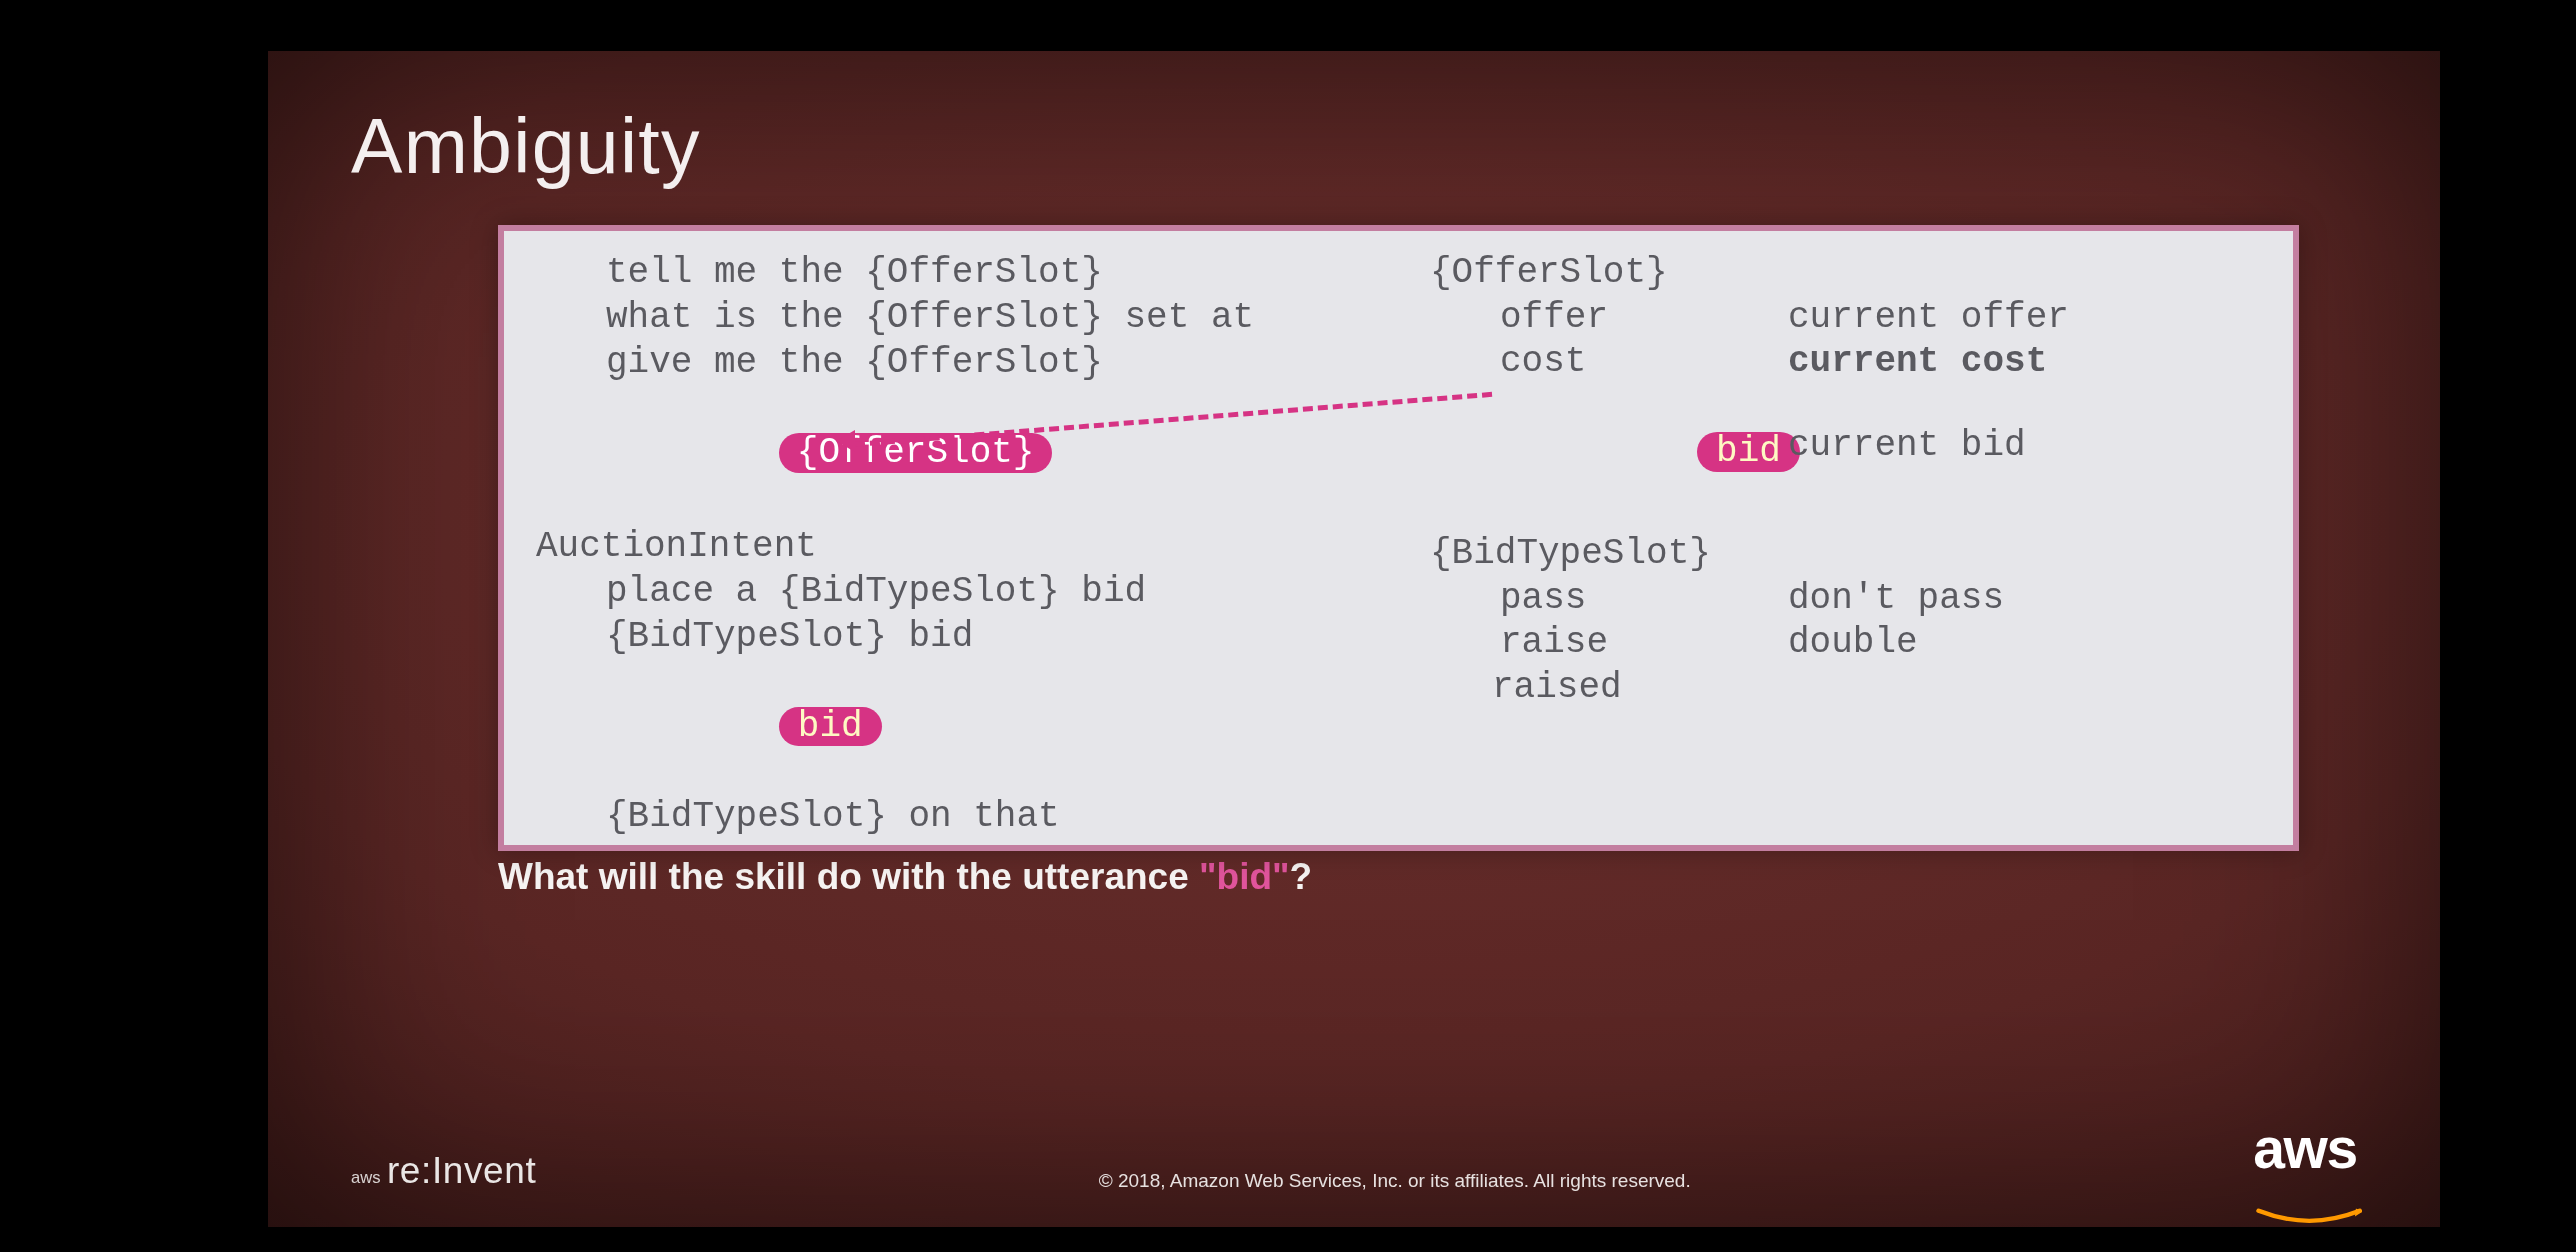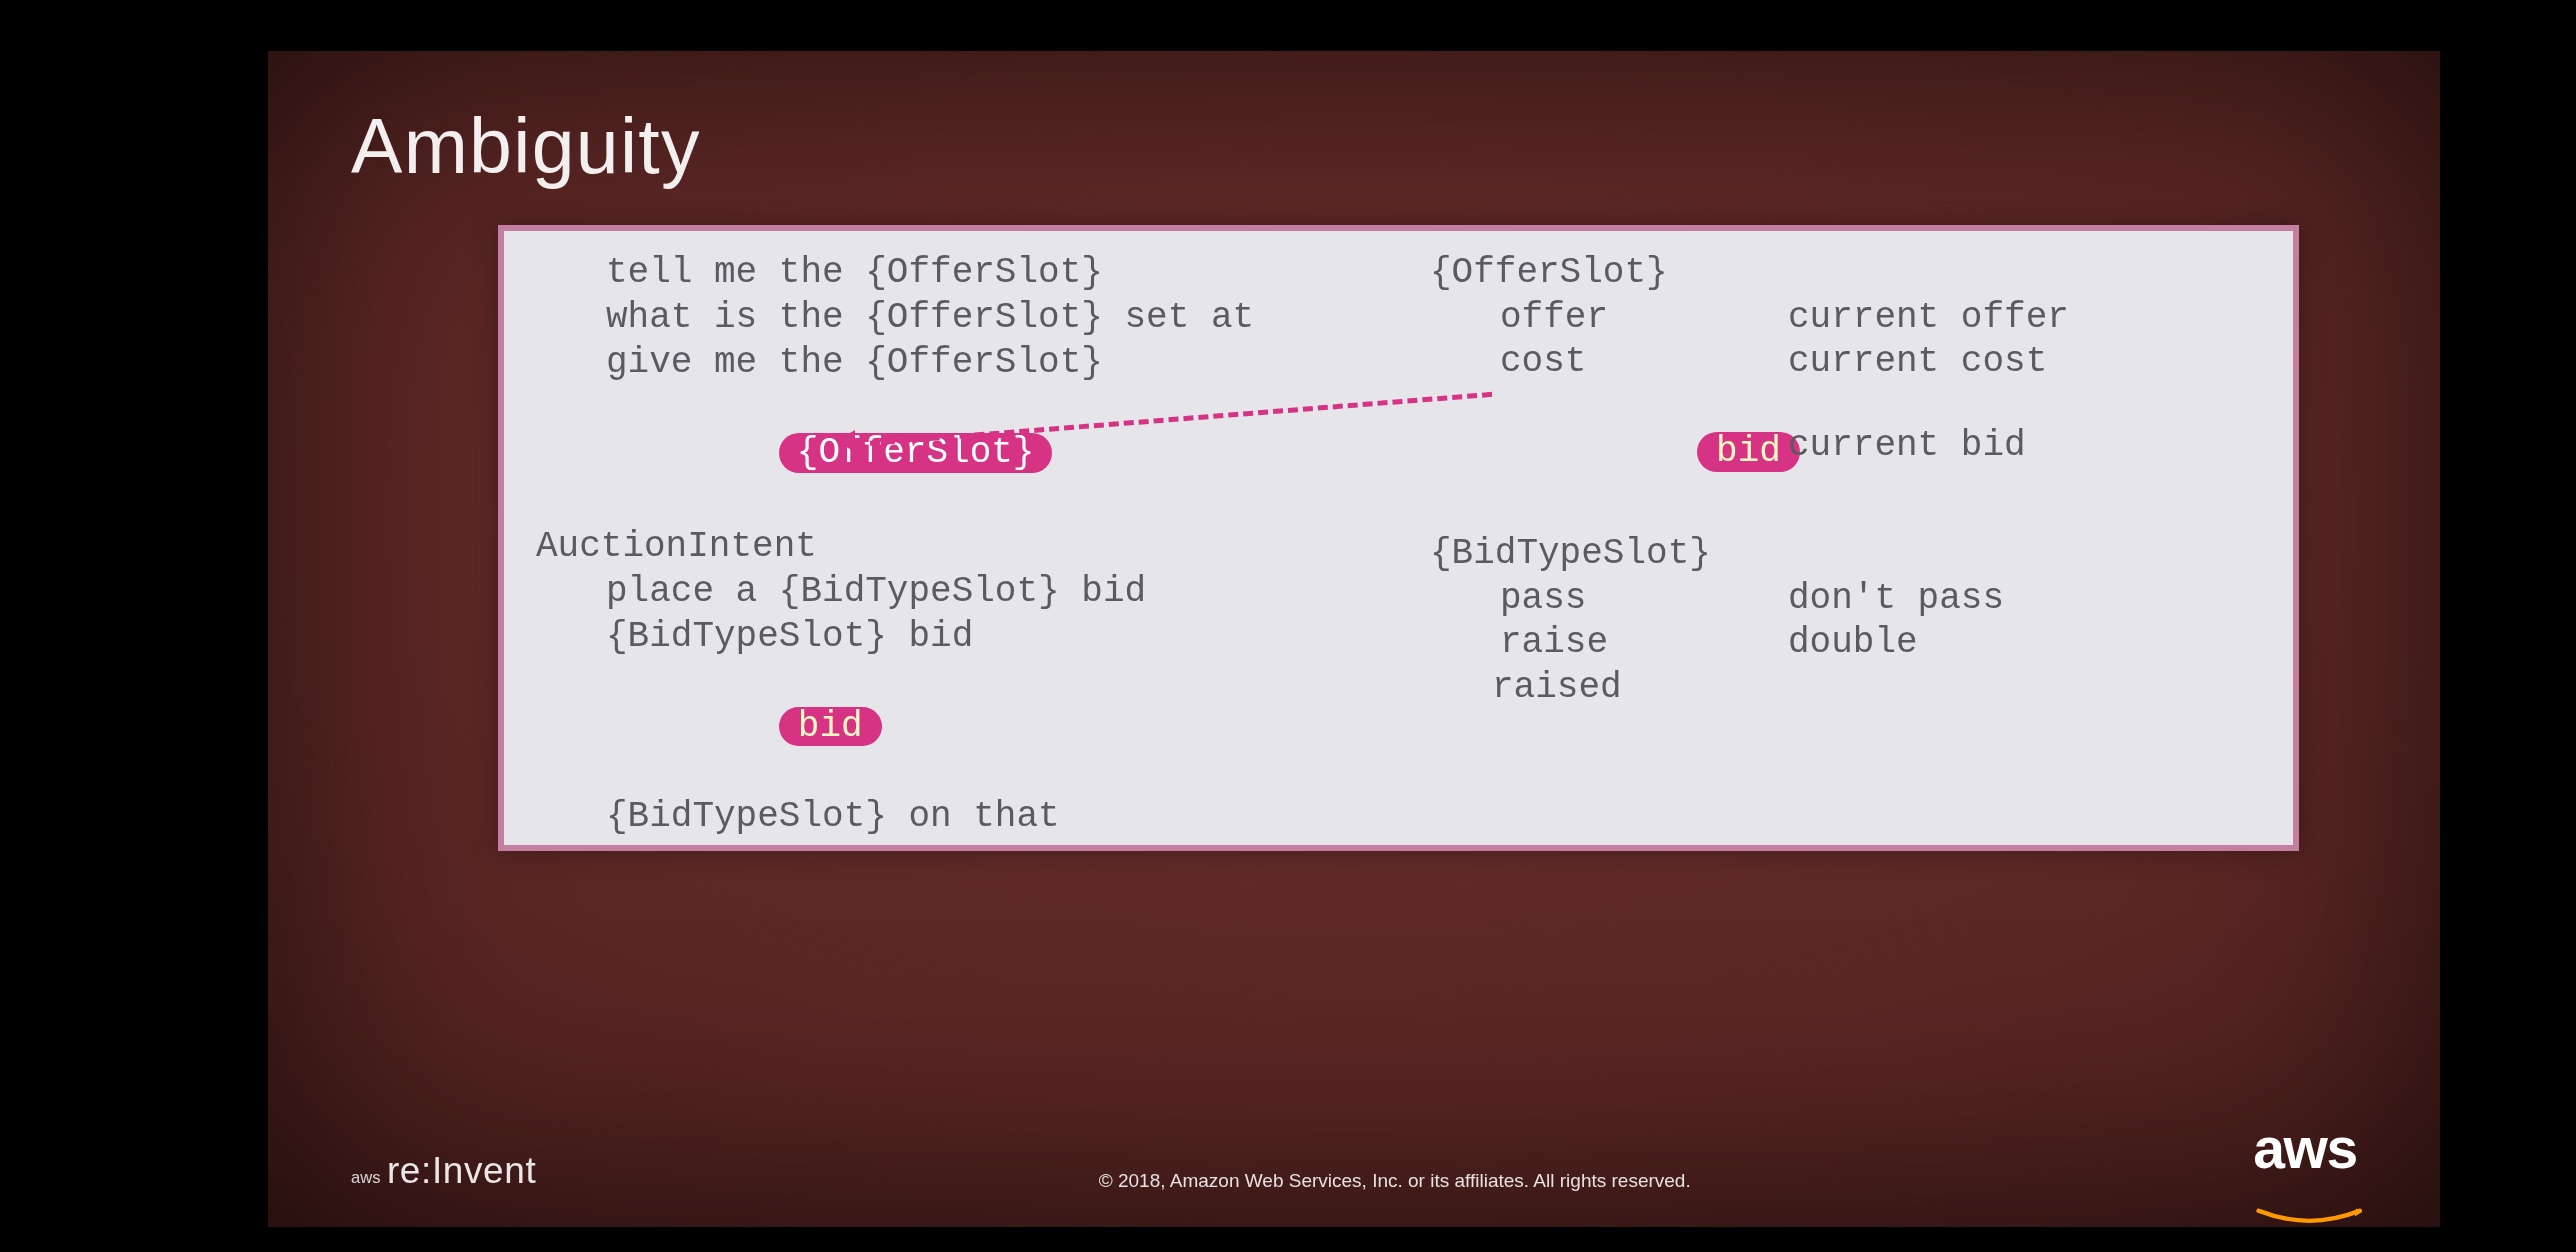--- a/index.html
+++ b/index.html
@@ -148,41 +148,44 @@
       <div class="utt">
         <span class="slot-bid">bid</span>
       </div>
       <div class="utt">{BidTypeSlot} on that</div>
 
       <div class="right-block">
         <div class="rc" style="left:0;   top:0;">{OfferSlot}</div>
         <div class="rc" style="left:70px;top:45px;">offer</div>
         <div class="rc" style="left:358px;top:45px;">current offer</div>
         <div class="rc" style="left:70px;top:89px;">cost</div>
-        <div class="rc" style="left:358px;top:89px;">current cost</div>
+        <div class="rc" style="left:358px;top:89px;font-weight:bold;">current cost</div>
         <div class="rc" style="left:51px; top:134px;">
           <span class="slot-bid">bid</span>
         </div>
         <div class="rc" style="left:358px;top:134px;margin-top:39px;">current bid</div>
       </div>
 
       <div class="right-block2">
         <div class="rc" style="left:0;   top:0;">{BidTypeSlot}</div>
         <div class="rc" style="left:70px;top:45px;">pass</div>
         <div class="rc" style="left:358px;top:45px;">don't pass</div>
         <div class="rc" style="left:70px;top:89px;">raise</div>
         <div class="rc" style="left:358px;top:89px;">double</div>
         <div class="rc" style="left:62px;top:134px;">raised</div>
       </div>
 
       <div class="arrow-line" style="left:351px; top:211px; width:639px; transform: rotate(-4.5deg);"></div>
       <div class="arrow-head" style="left:332px; top:199px;"></div>
 
     </div>
 
+    <div class="question">
+      <span>What will the skill do with the utterance </span><span class="pink">"bid"</span><span>?</span>
+    </div>
 
     <div class="footer">
       <div class="reinvent">
         <span class="aws-small">aws</span>
         <span class="re">re:Invent</span>
       </div>
       <div class="copyright">© 2018, Amazon Web Services, Inc. or its affiliates. All rights reserved.</div>
       <div class="awslogo">
         <span>aws</span>
         <span class="swoosh">

